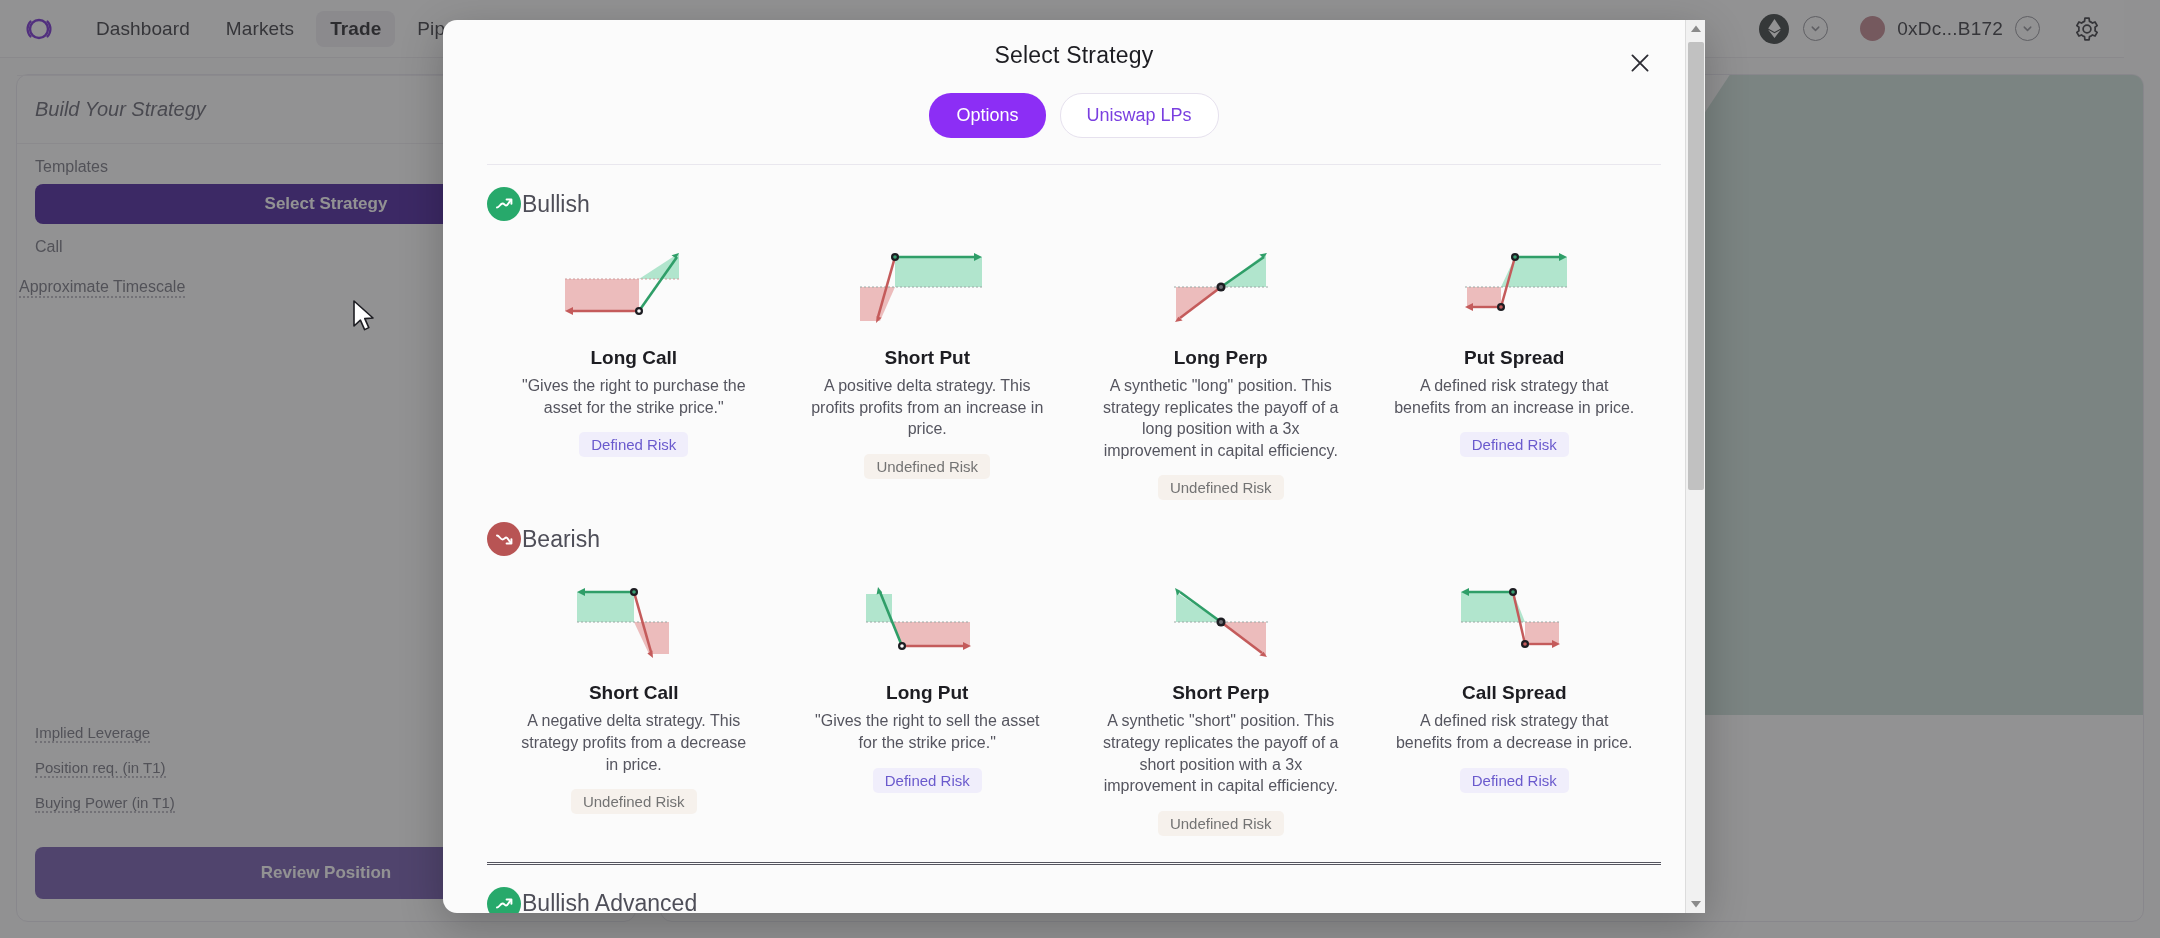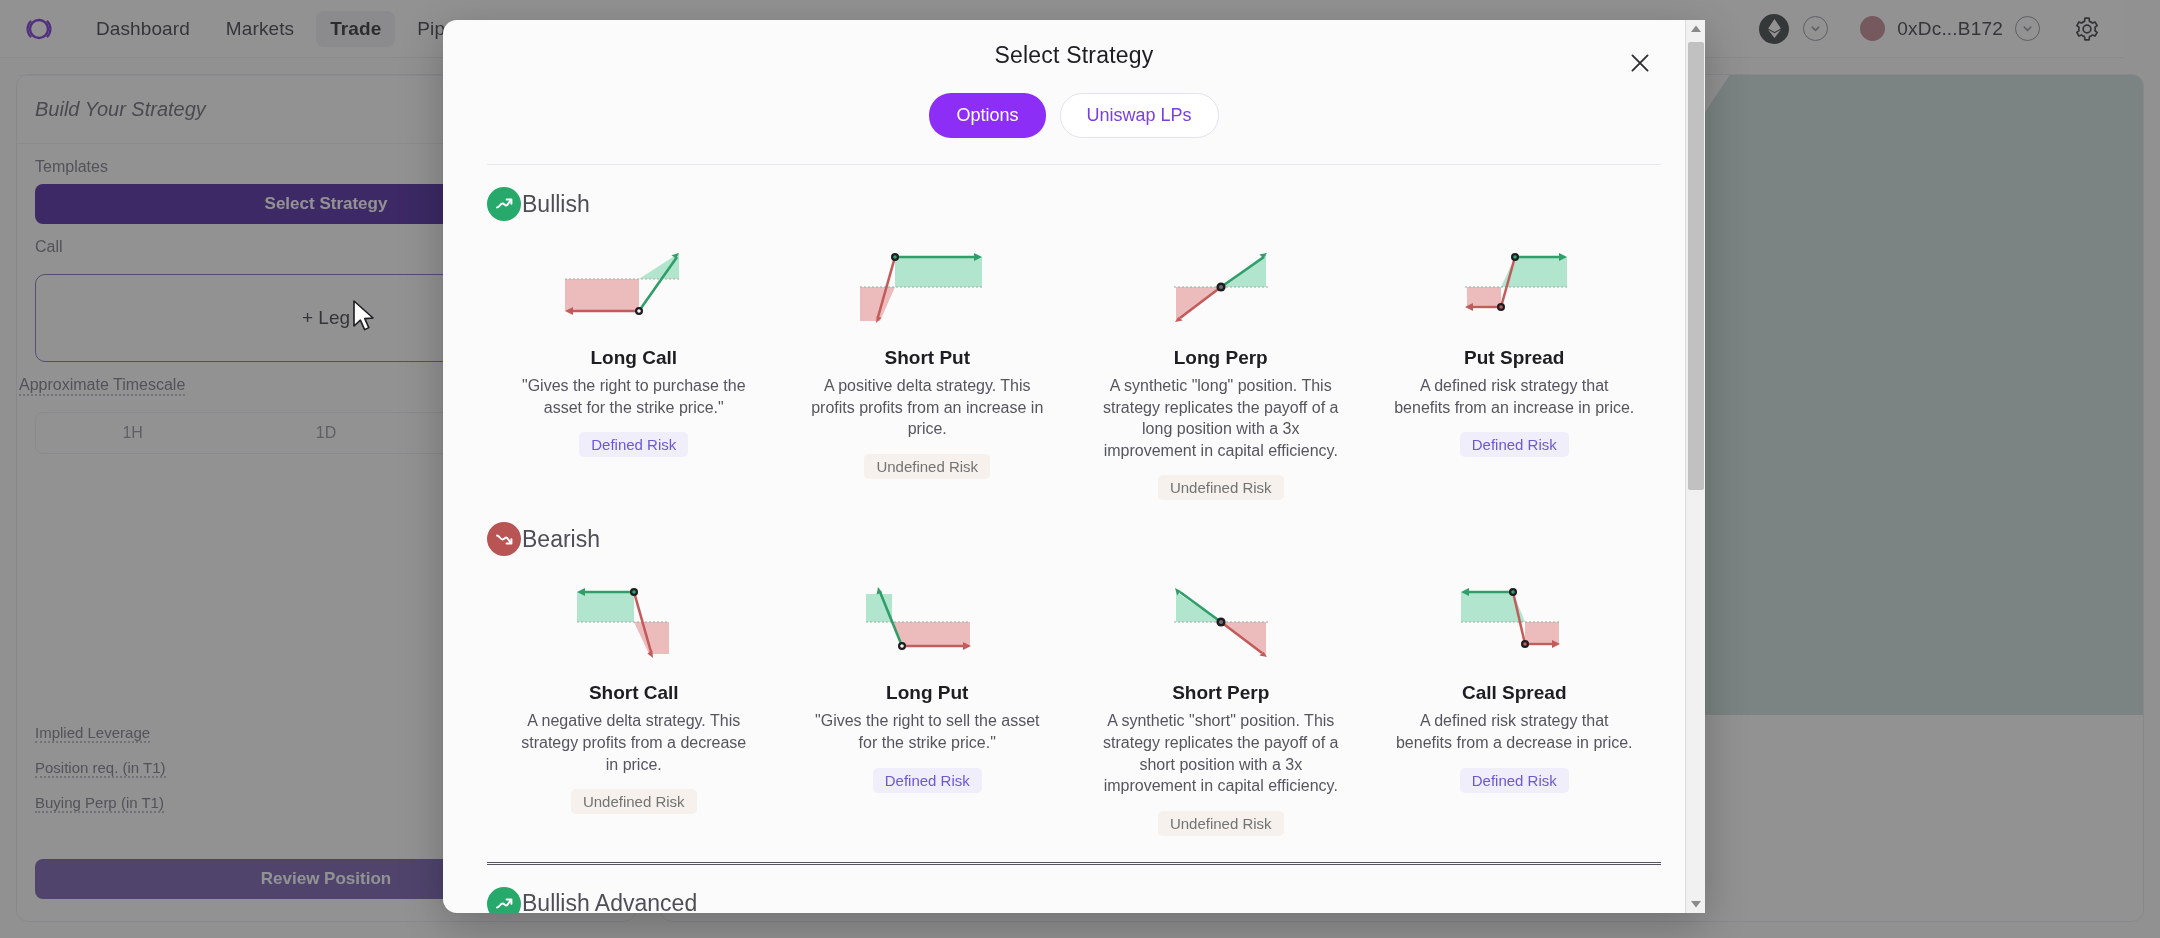--- a/index.html
+++ b/index.html
@@ -78,21 +78,21 @@
   .timescale {
     margin: 16px 18px 0 18px; height: 42px; border: 1px solid #edebf1;
     border-radius: 8px; display:flex; align-items:center;
   }
   .ts-opt { flex:1; text-align:center; font-size: 16px; color: #8c8c97; }
   .metrics { position:absolute; left:0; right:0; bottom: 92px; padding: 0 18px; }
   .metric-row { margin-bottom: 16px; }
   .metric-label { font-size: 15px; color: #6e6e7a; display:inline-block;
     border-bottom: 2px dotted #b6b4bd; }
   .review-btn {
-    position:absolute; left: 18px; right: 18px; bottom: 22px; height: 40px;
+    position:absolute; left: 18px; right: 18px; bottom: 22px; height: 52px;
     border-radius: 8px; background: #6a4fa8; color:#ffffff;
     font-size: 17px; font-weight: bold;
     display:flex; align-items:center; justify-content:center;
   }
 
   
   .chart-area {
     position: absolute; top: 74px; left: 660px; right: 16px; height: 848px;
     background: #ffffff; border: 1px solid #e9e7ee; border-radius: 12px;
     overflow: hidden;
@@ -229,36 +229,30 @@
       </div>
     </div>
 
     <div class="left-panel">
       <div class="sec-divider"></div>
       <div class="sec-title">Build Your Strategy</div>
       <div class="sec-divider"></div>
       <div class="field-label">Templates</div>
       <div class="primary-btn">Select Strategy</div>
       <div class="field-label">Call</div>
-      <div class="legs-box">+ Leg</div>
       <div class="dotted-label">Approximate Timescale</div>
-      <div class="timescale">
-        <div class="ts-opt">1H</div>
-        <div class="ts-opt">1D</div>
-        <div class="ts-opt">1W</div>
-      </div>
       <div class="metrics">
         <div class="metric-row">
           <span class="metric-label">Implied Leverage</span>
         </div>
         <div class="metric-row">
           <span class="metric-label">Position req. (in T1)</span>
         </div>
         <div class="metric-row">
-          <span class="metric-label">Buying Perp (in T1)</span>
+          <span class="metric-label">Buying Power (in T1)</span>
         </div>
       </div>
       <div class="review-btn">Review Position</div>
     </div>
 
     <div class="chart-area">
       <svg width="100%" height="100%" viewBox="0 0 1470 846" preserveAspectRatio="none">
         <polygon points="1060,0 1470,0 1470,640 640,640" fill="#9fc4b8" opacity=".55"></polygon>
       </svg>
     </div>

